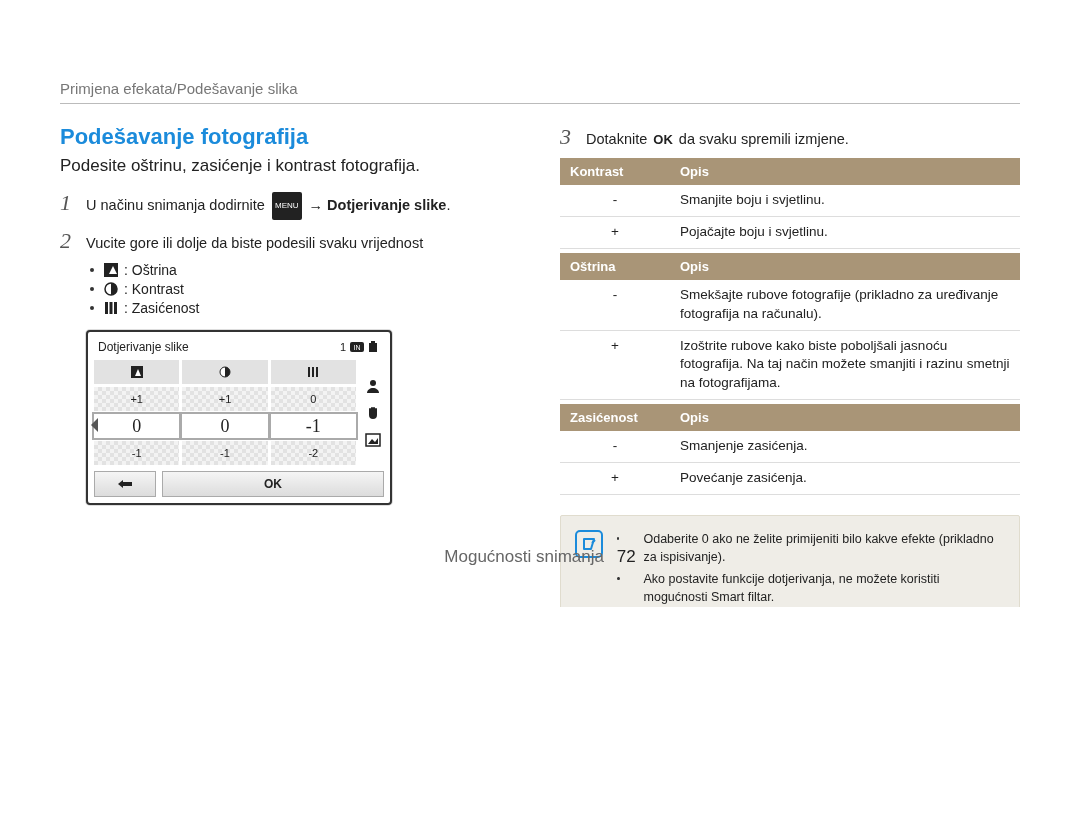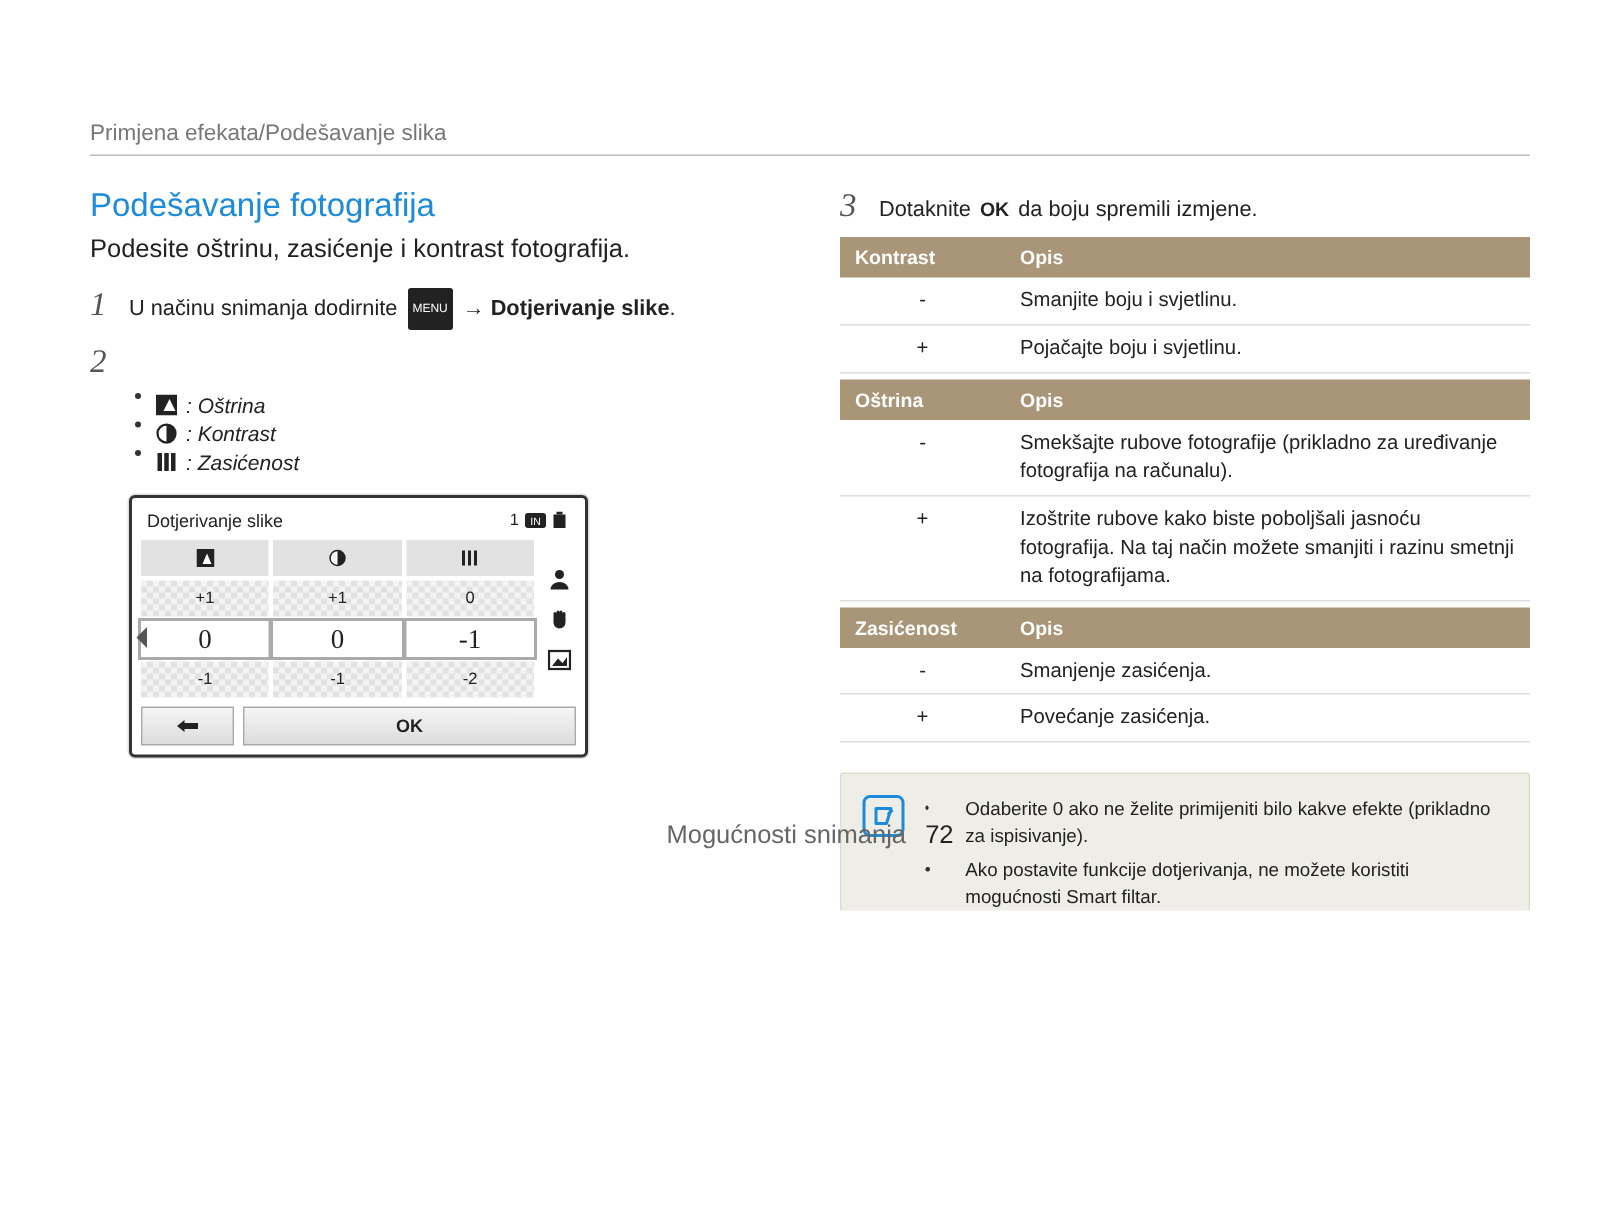--- a/index.html
+++ b/index.html
@@ -28,21 +28,21 @@
     display: flex;
     gap: 40px;
     height: 575px;
   }
   .col {
     flex: 1;
   }
   .heading {
     color: #1b8bdb;
     font-size: 22px;
-    font-weight: 400;
+    font-weight: 700;
     margin-bottom: 6px;
   }
   .descr {
     font-size: 17px;
     margin-bottom: 14px;
   }
   .step {
     display: flex;
     align-items: baseline;
     margin-bottom: 8px;
@@ -60,22 +60,22 @@
     line-height: 1.4;
   }
   .bold { font-weight: bold; }
   .sub-list {
     margin-left: 30px;
     margin-bottom: 14px;
     font-size: 14px;
   }
   .sub-list .li {
     display: flex;
+    align-items: center;
     margin: 3px 0;
-    font-style: italic;
   }
   .sub-list .dot {
     width: 4px; height: 4px; background:#333; border-radius:50%;
     margin-right: 10px;
   }
   .iconbox {
     display:inline-flex;
     align-items:center; justify-content:center;
     margin-right:6px;
   }
@@ -256,20 +256,21 @@
       <div class="txt">
         <span>U načinu snimanja dodirnite </span>
         <span class="menu-box">MENU</span>
         <span>→</span>
         <span class="bold">Dotjerivanje slike</span><span>.</span>
       </div>
     </div>
 
     <div class="step">
       <div class="num">2</div>
+      <div class="txt">Vucite gore ili dolje da biste podesili svaku vrijednost</div>
     </div>
 
     <div class="sub-list">
       <div class="li">
         <div class="dot"></div>
         <span class="iconbox">
           <svg width="14" height="14">
                 <rect x="0" y="0" width="14" height="14" fill="#222"></rect>
                 <polygon points="5,11 9,3 13,11" fill="#fff"></polygon>
               </svg>
@@ -374,21 +375,21 @@
         </div>
         <div class="btn">OK</div>
       </div>
     </div>
   </div>
 
   <div class="col">
     <div class="step">
       <div class="num">3</div>
       <div class="txt">
-        <span>Dotaknite </span><span class="ok-text">OK</span><span> da boju spremili izmjene.</span>
+        <span>Dotaknite </span><span class="ok-text">OK</span><span> da svaku spremili izmjene.</span>
       </div>
     </div>
 
     <table class="tbl">
       <tbody>
             <tr>
         <th>Kontrast</th>
         <th>Opis</th>
       </tr>
       <tr>

